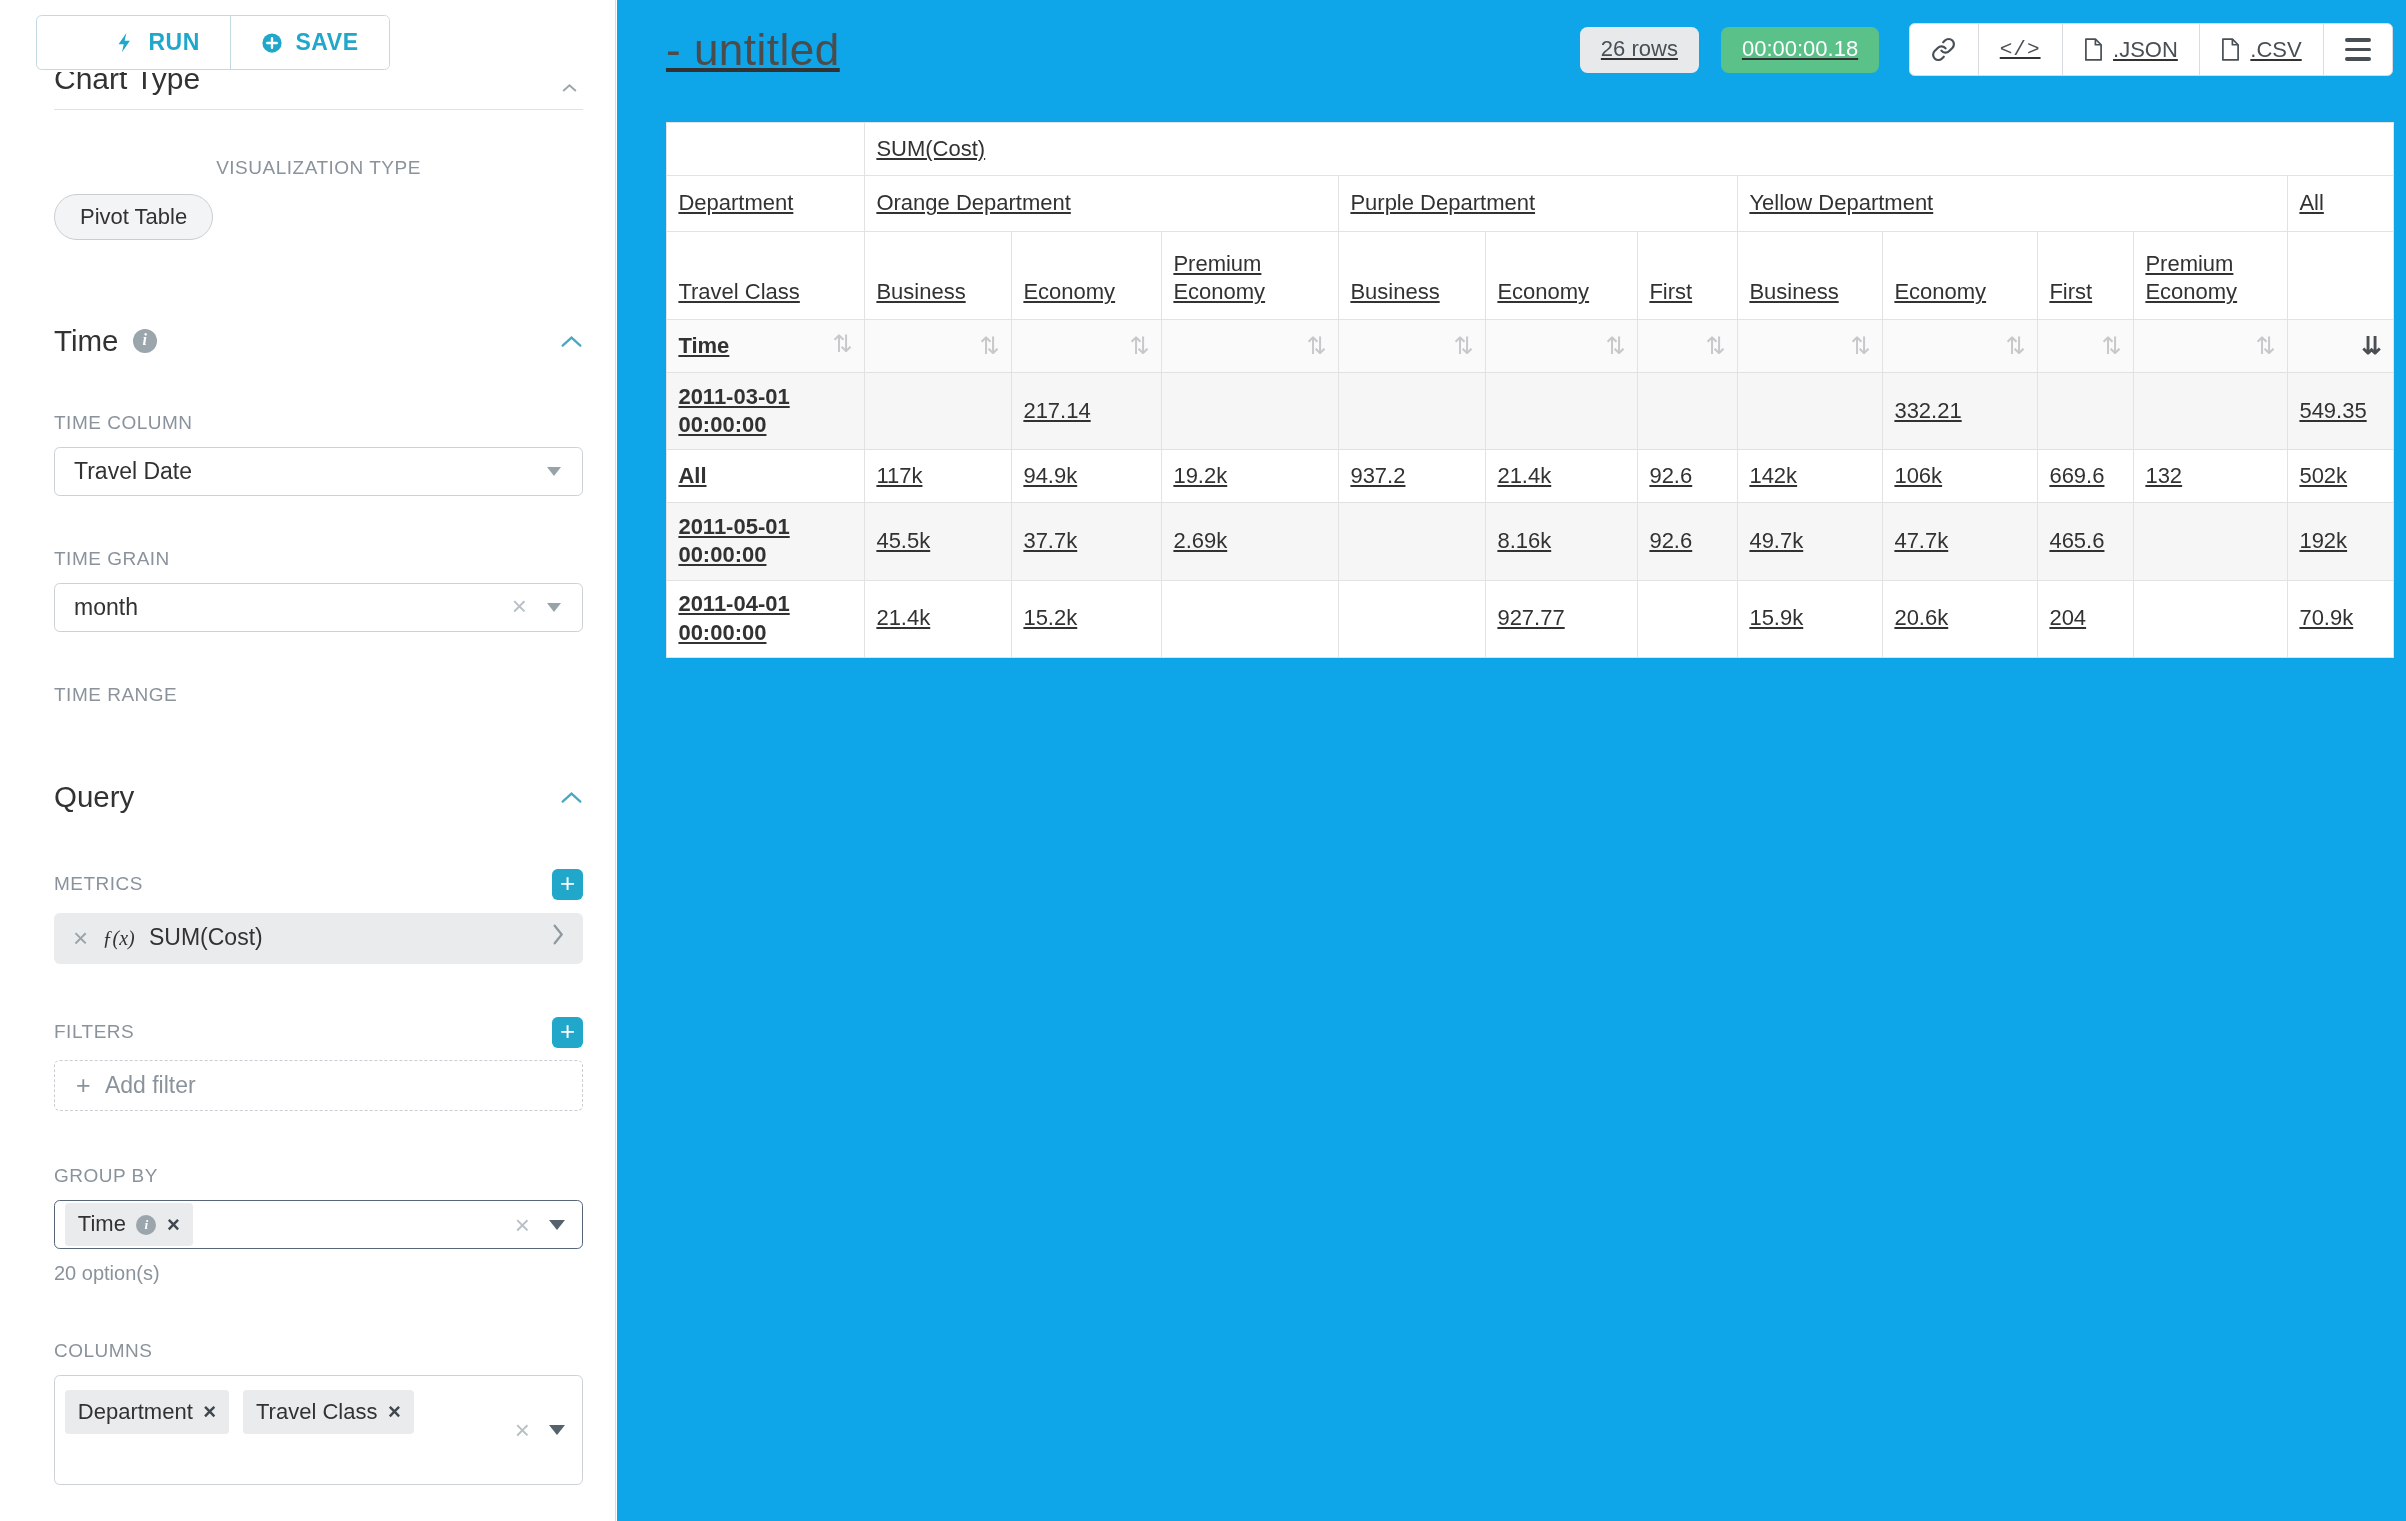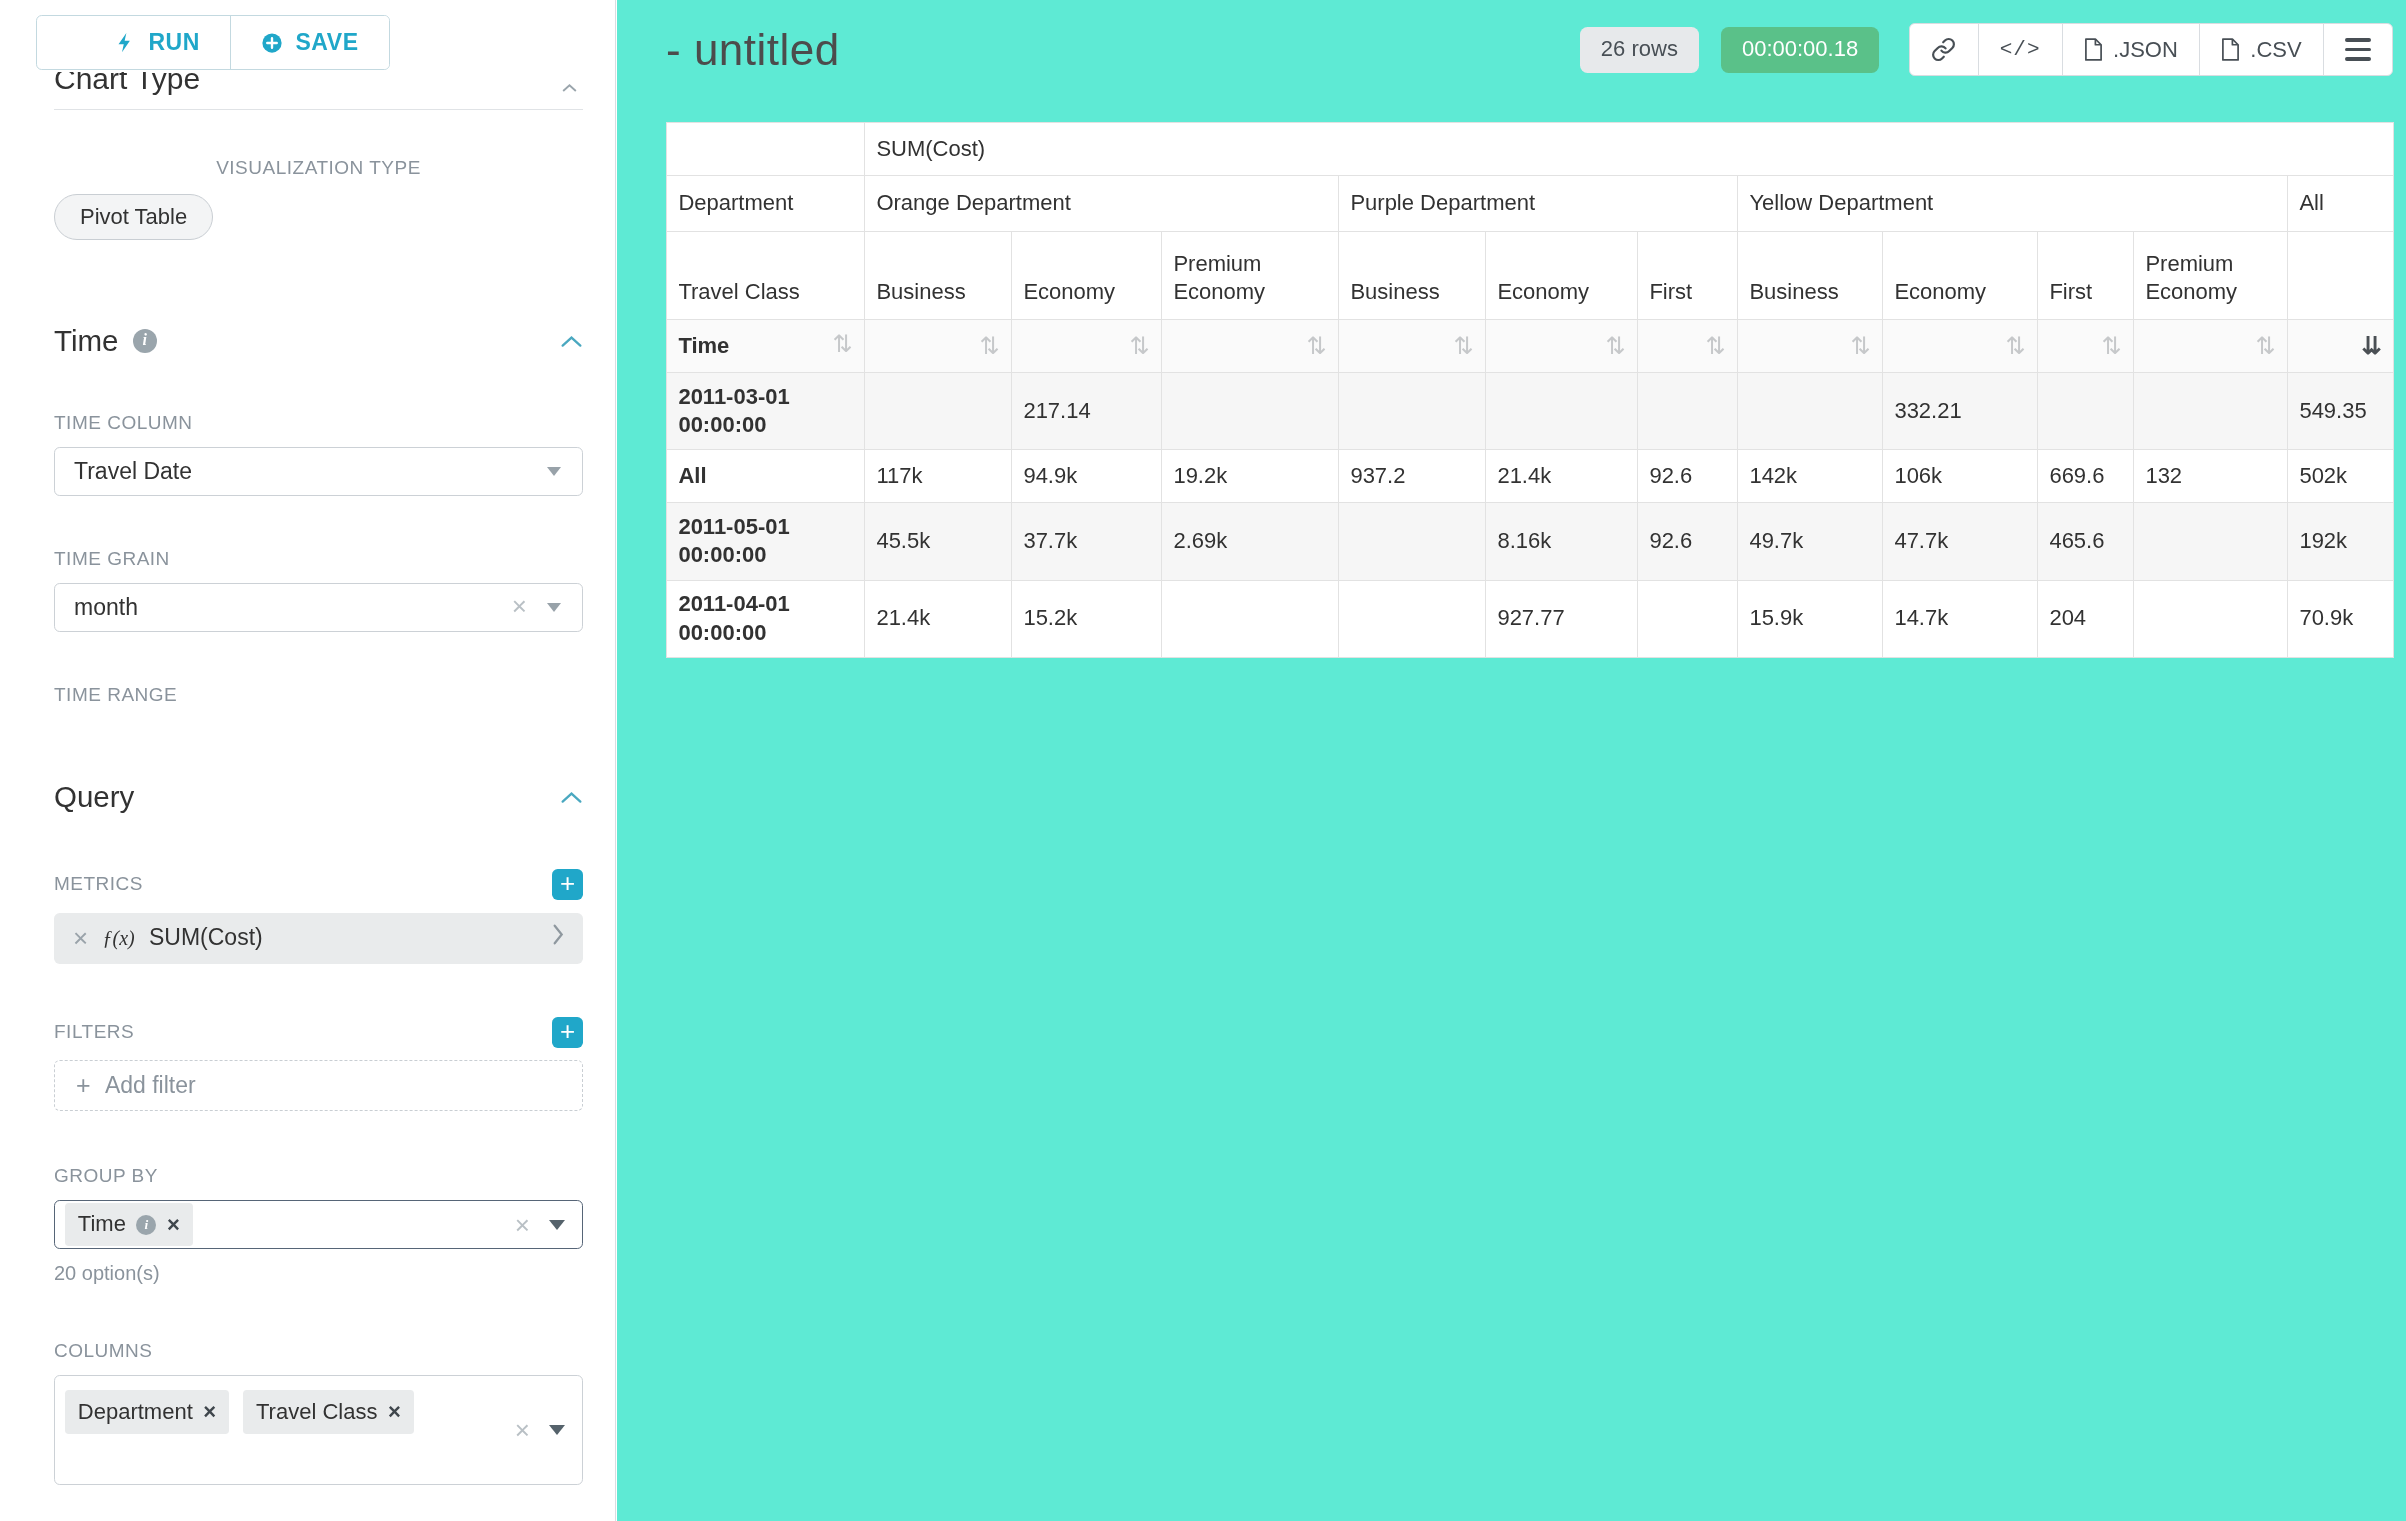--- a/index.html
+++ b/index.html
@@ -116,21 +116,21 @@
   .select.tall { height: 110px; align-items: flex-start; padding-top: 14.3px; }
   .hint { margin-top: 10.5px; font-size: 20px; color: #8a939c; }
 
   .gap-viz  { margin-top: 46px; text-align: center; }
   .gap-time { margin-top: 82px; }
   .gap-fld  { margin-top: 51px; }
   .gap-qry  { margin-top: 70px; }
   .gap-sub  { margin-top: 53px; }
 
   
-  .main { position: absolute; left: 617px; top: 0; right: 0; bottom: 0; padding: 0 13.3px 0 49px; background: #5eead4; }
+  .main { position: absolute; left: 617px; top: 0; right: 0; bottom: 0; padding: 0 13.3px 0 49px; background: #0ea5e9; text-decoration: underline; }
   .main-header { display: flex; align-items: center; justify-content: space-between; margin-top: 21px; }
   .chart-title { font-size: 44px; font-weight: 500; color: #4c4c4c; letter-spacing: 0.5px; cursor: text; }
   .header-right { display: flex; align-items: center; gap: 22px; }
   .badge { height: 46px; display: inline-flex; align-items: center; padding: 0 21px; border-radius: 7.6px; font-size: 22px; white-space: nowrap; }
   .badge.gray { background: #e7e9eb; color: #484f55; }
   .badge.green { background: #5ac189; color: #fff; }
   .icon-group { display: flex; margin-left: 7.6px; }
   .icon-group button {
     height: 53px; min-width: 70px; padding: 0 21px; background: #fff;
     border: 1px solid #d9dde1; margin-left: -1px;
@@ -457,21 +457,21 @@
           </tr>
           <tr>
             <th class="row-label">2011-04-01 00:00:00</th>
             <td class="val">21.4k</td>
             <td class="val">15.2k</td>
             <td class="val"></td>
             <td class="val"></td>
             <td class="val">927.77</td>
             <td class="val"></td>
             <td class="val">15.9k</td>
-            <td class="val">14.7k</td>
+            <td class="val">20.6k</td>
             <td class="val">204</td>
             <td class="val"></td>
             <td class="val">70.9k</td>
           </tr>
         </tbody>
       </table>
   </div>
 
 </main>
 

